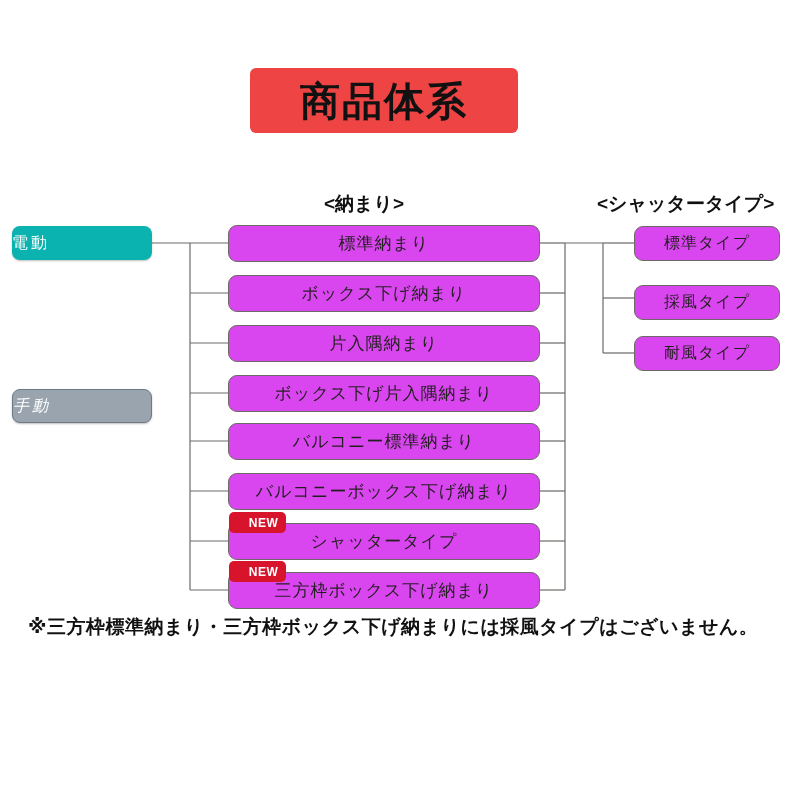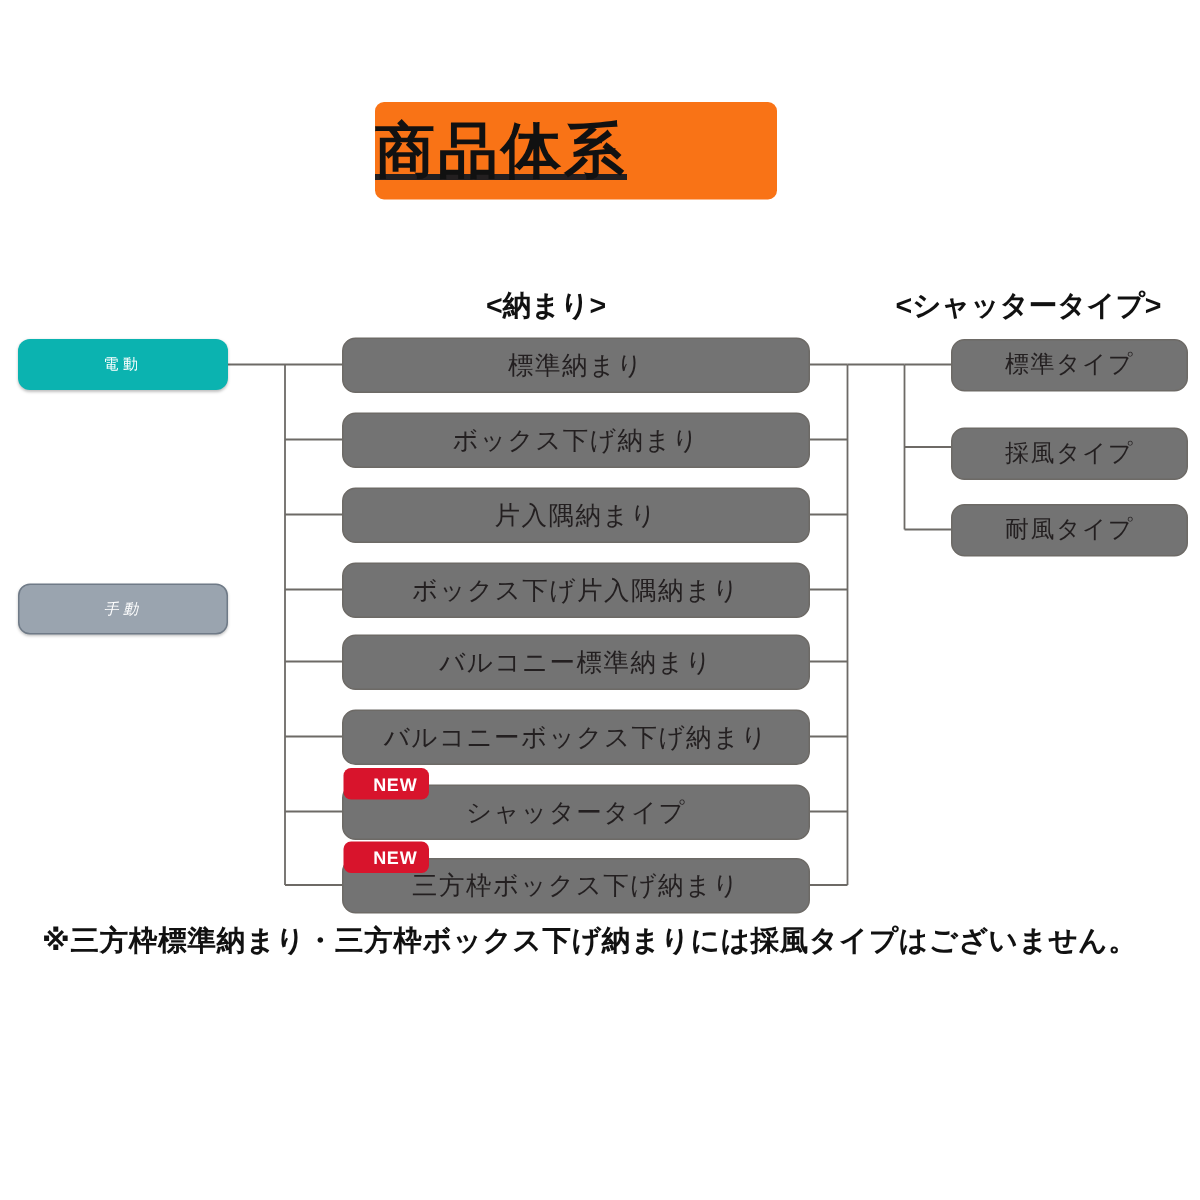--- a/index.html
+++ b/index.html
@@ -20,25 +20,25 @@
     height: 800px;
   }
 
   
   .title-banner {
     position: absolute;
     left: 250px;
     top: 68px;
     width: 268px;
     height: 65px;
-    background: #f97316;
+    background: #ef4444;
     border-radius: 6px;
     display: flex;
     align-items: center;
-    text-decoration: underline;
+    justify-content: center;
   }
   .title-text {
     font-size: 40px;
     font-weight: bold;
     letter-spacing: 2px;
     color: #111111;
     line-height: 1;
   }
 
   
@@ -55,22 +55,22 @@
 
   
   .pill {
     position: absolute;
     left: 12px;
     width: 140px;
     height: 34px;
     border-radius: 8px;
     display: flex;
     align-items: center;
-    justify-content: center;
-    font-size: 10px;
+    justify-content: flex-start;
+    font-size: 16px;
     color: #ffffff;
     letter-spacing: 3px;
   }
   .pill.electric {
     top: 226px;
     background: #0bb3b0;
     box-shadow: 0 1px 2px rgba(0,0,0,.25);
   }
   .pill.manual {
     top: 389px;
@@ -93,41 +93,41 @@
   #wires line, #wires path {
     stroke: #6d6a66;
     stroke-width: 1.2;
     fill: none;
   }
 
   
   .node {
     position: absolute;
     box-sizing: border-box;
-    background: #737373;
+    background: #d946ef;
     border: 1.3px solid #6d6a66;
     border-radius: 9px;
     display: flex;
     align-items: center;
     justify-content: center;
   }
   .node .label {
     font-size: 17px;
     color: #231f20;
     letter-spacing: 1px;
     white-space: nowrap;
   }
   .node.nmari {
     left: 228px;
     width: 312px;
     height: 37px;
   }
   .node.stype {
     left: 634px;
-    width: 158px;
+    width: 146px;
     height: 35px;
   }
   .node.stype .label { font-size: 16px; }
 
   
   .new-badge {
     position: absolute;
     width: 45px;
     height: 21px;
     background: #d8142c;

